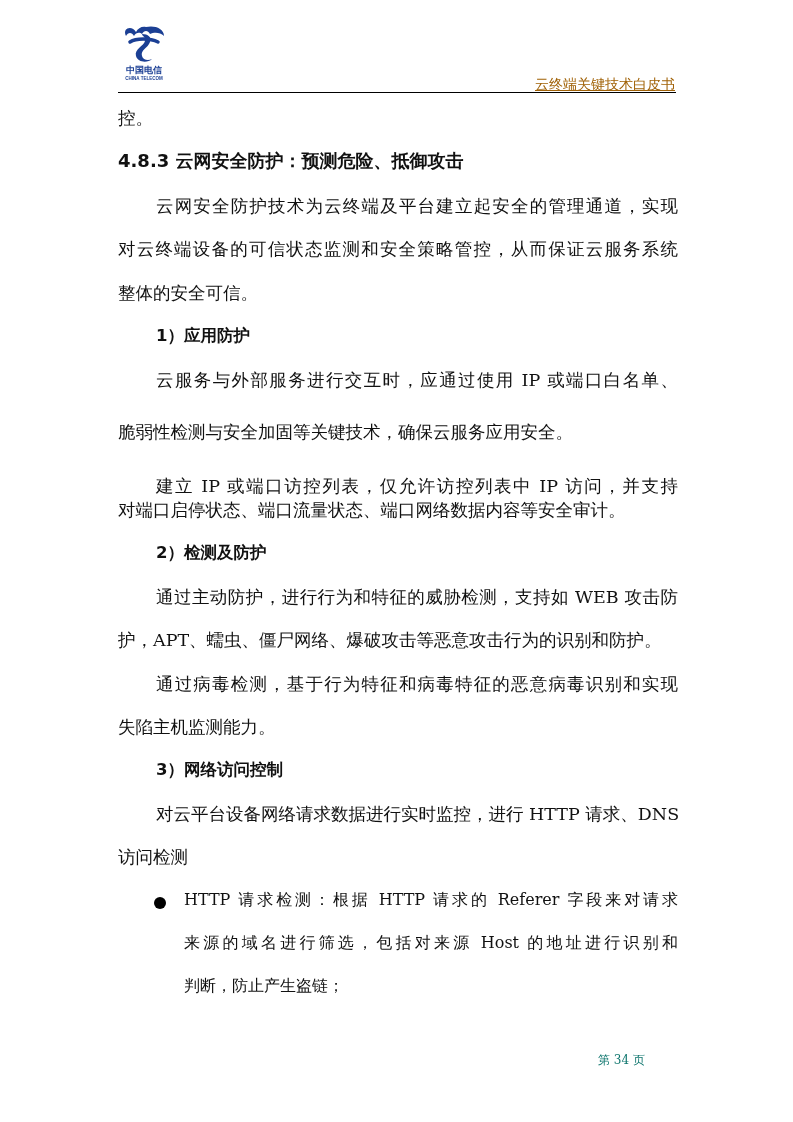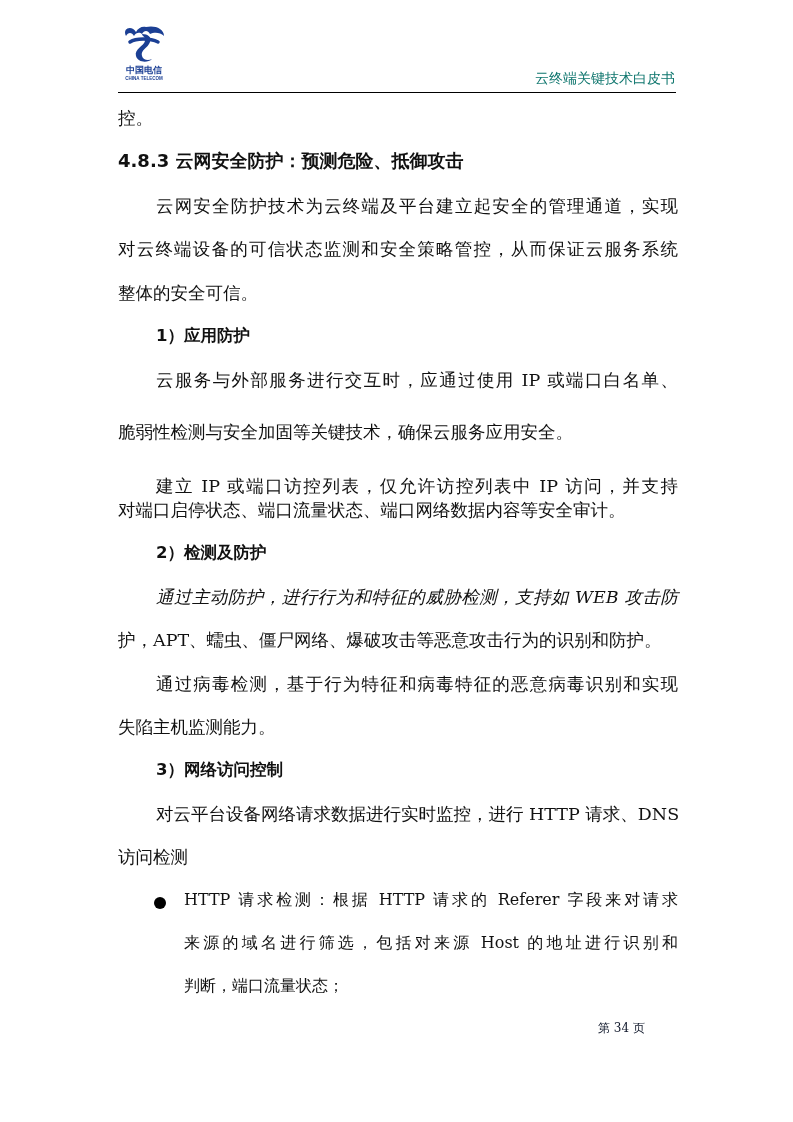--- a/index.html
+++ b/index.html
@@ -50,24 +50,25 @@
       font-family: "Liberation Sans", sans-serif;
       font-size: 4.5px;
       font-weight: bold;
       color: #1b3f94;
       text-align: center;
       white-space: nowrap;
     }
     .header-title {
       position: absolute;
       right: 118px;
-      top: 70px;
+      top: 76px;
       font-size: 14px;
-      color: #0f766e;
+      color: #a16207;
       white-space: nowrap;
+      text-decoration: underline;
     }
     .header-rule {
       position: absolute;
       left: 118px;
       top: 92px;
       width: 558px;
       height: 0;
       border-top: 1.5px solid #000;
     }
     
@@ -109,23 +110,23 @@
       position: absolute;
       left: 66px;
       font-size: 16px;
       white-space: nowrap;
       line-height: 1;
     }
     .bullet-line.justify { width: 494px; }
     .footer {
       position: absolute;
       left: 598px;
-      top: 1020px;
+      top: 1052px;
       font-size: 12px;
-      color: #0f172a;
+      color: #0f766e;
       white-space: nowrap;
     }
   </style>
 </head>
 <body>
 
 <div class="page">
 
   <div class="logo">
     <svg width="48" height="40" viewBox="0 0 48 40">
@@ -154,33 +155,33 @@
     <div class="line h4 indent" style="top:228px;">1）应用防护</div>
 
     <div class="line indent justify" style="top:272px;">云服务与外部服务进行交互时，应通过使用 IP 或端口白名单、</div>
     <div class="line" style="top:324px;">脆弱性检测与安全加固等关键技术，确保云服务应用安全。</div>
 
     <div class="line indent justify" style="top:378px;">建立 IP 或端口访控列表，仅允许访控列表中 IP 访问，并支持</div>
     <div class="line" style="top:402px;">对端口启停状态、端口流量状态、端口网络数据内容等安全审计。</div>
 
     <div class="line h4 indent" style="top:445px;">2）检测及防护</div>
 
-    <div class="line indent justify" style="top:489px;font-style:italic;">通过主动防护，进行行为和特征的威胁检测，支持如 WEB 攻击防</div>
+    <div class="line indent justify" style="top:489px;">通过主动防护，进行行为和特征的威胁检测，支持如 WEB 攻击防</div>
     <div class="line" style="top:532px;">护，APT、蠕虫、僵尸网络、爆破攻击等恶意攻击行为的识别和防护。</div>
 
     <div class="line indent justify" style="top:576px;">通过病毒检测，基于行为特征和病毒特征的恶意病毒识别和实现</div>
     <div class="line" style="top:619px;">失陷主机监测能力。</div>
 
     <div class="line h4 indent" style="top:662px;">3）网络访问控制</div>
 
     <div class="line indent justify" style="top:706px;">对云平台设备网络请求数据进行实时监控，进行 HTTP 请求、DNS</div>
     <div class="line" style="top:749px;">访问检测</div>
 
     <div class="bullet" style="top:797px;"></div>
     <div class="bullet-line justify" style="top:792px;">HTTP 请求检测：根据 HTTP 请求的 Referer 字段来对请求</div>
     <div class="bullet-line justify" style="top:835px;">来源的域名进行筛选，包括对来源 Host 的地址进行识别和</div>
-    <div class="bullet-line" style="top:878px;">判断，端口流量状态；</div>
+    <div class="bullet-line" style="top:878px;">判断，防止产生盗链；</div>
 
   </div>
 
   <div class="footer">第 34 页</div>
 
 </div>
 
 </body></html>

